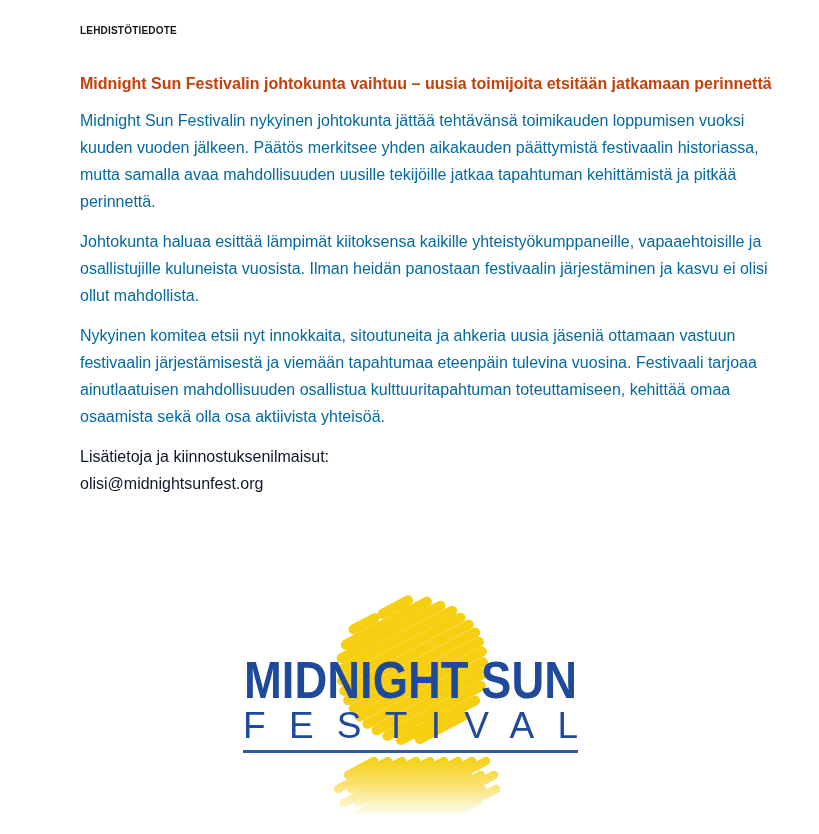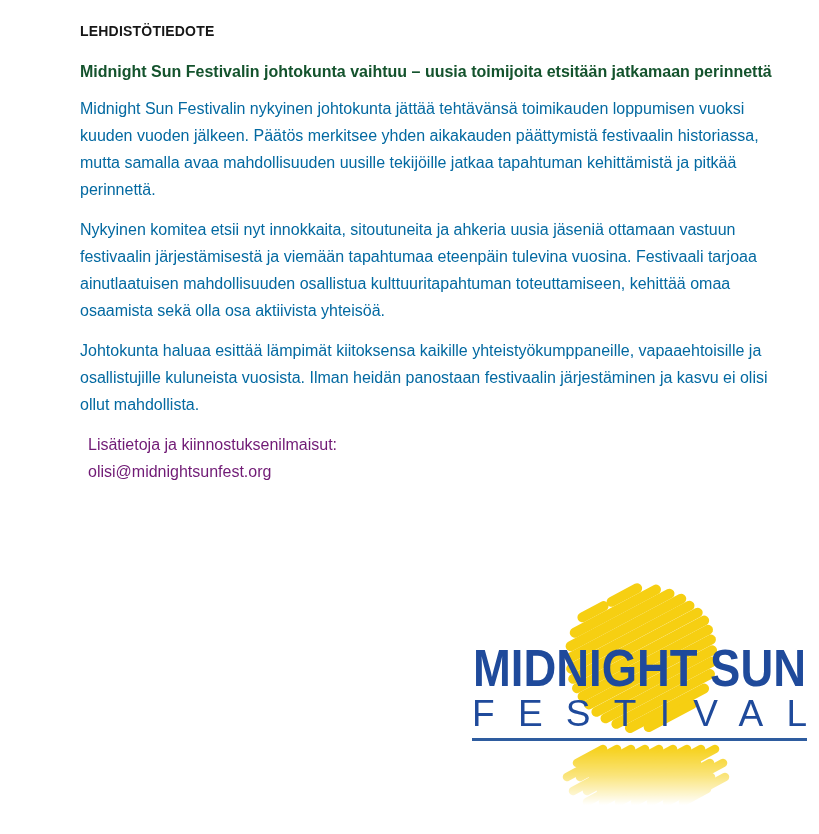--- a/index.html
+++ b/index.html
@@ -17,66 +17,66 @@
     position: relative;
     width: 819px;
     height: 834px;
     background: #ffffff;
   }
   .content {
     padding: 20px 27px 0 80px;
     width: 712px;
   }
   .kicker {
-    font-size: 14px;
+    font-size: 10px;
     font-weight: bold;
     letter-spacing: 0.2px;
     color: #161616;
     line-height: 22px;
-    margin: 0 0 16px 0;
+    margin: 0 0 28px 0;
   }
   .doc-title {
     font-size: 16px;
     font-weight: bold;
-    color: #14532d;
+    color: #c2410c;
     line-height: 27px;
     margin: 0 0 10px 0;
   }
   p.body-par {
     font-size: 16px;
     color: #0369a1;
     line-height: 27px;
     margin: 0 0 13px 0;
   }
   .contact {
     font-size: 16px;
-    color: #701a75;
+    color: #0f172a;
     line-height: 27px;
-    margin: 8px;
+    margin: 0;
   }
   .logo-wrap {
     margin-top: 94px;
     width: 100%;
     display: flex;
-    justify-content: flex-end;
+    justify-content: center;
   }
   .logo-svg text {
     font-family: "Liberation Sans", sans-serif;
   }
 </style>
 </head>
 <body>
 
 <div class="page">
   <div class="content">
     <h1 class="kicker">LEHDISTÖTIEDOTE</h1>
     <h2 class="doc-title">Midnight Sun Festivalin johtokunta vaihtuu – uusia toimijoita etsitään jatkamaan perinnettä</h2>
     <p class="body-par">Midnight Sun Festivalin nykyinen johtokunta jättää tehtävänsä toimikauden loppumisen vuoksi kuuden vuoden jälkeen. Päätös merkitsee yhden aikakauden päättymistä festivaalin historiassa, mutta samalla avaa mahdollisuuden uusille tekijöille jatkaa tapahtuman kehittämistä ja pitkää perinnettä.</p>
+    <p class="body-par">Johtokunta haluaa esittää lämpimät kiitoksensa kaikille yhteistyökumppaneille, vapaaehtoisille ja osallistujille kuluneista vuosista. Ilman heidän panostaan festivaalin järjestäminen ja kasvu ei olisi ollut mahdollista.</p>
     <p class="body-par">Nykyinen komitea etsii nyt innokkaita, sitoutuneita ja ahkeria uusia jäseniä ottamaan vastuun festivaalin järjestämisestä ja viemään tapahtumaa eteenpäin tulevina vuosina. Festivaali tarjoaa ainutlaatuisen mahdollisuuden osallistua kulttuuritapahtuman toteuttamiseen, kehittää omaa osaamista sekä olla osa aktiivista yhteisöä.</p>
-    <p class="body-par">Johtokunta haluaa esittää lämpimät kiitoksensa kaikille yhteistyökumppaneille, vapaaehtoisille ja osallistujille kuluneista vuosista. Ilman heidän panostaan festivaalin järjestäminen ja kasvu ei olisi ollut mahdollista.</p>
     <p class="contact">
       <span>Lisätietoja ja kiinnostuksenilmaisut:</span><br>
       <span>olisi@midnightsunfest.org</span>
     </p>
   </div>
 
   <div class="logo-wrap">
     <svg class="logo-svg" width="360" height="228" viewBox="0 0 360 228" role="img">
       <defs>
         <linearGradient id="fadeGrad" gradientUnits="userSpaceOnUse" x1="0" y1="166" x2="0" y2="226">

